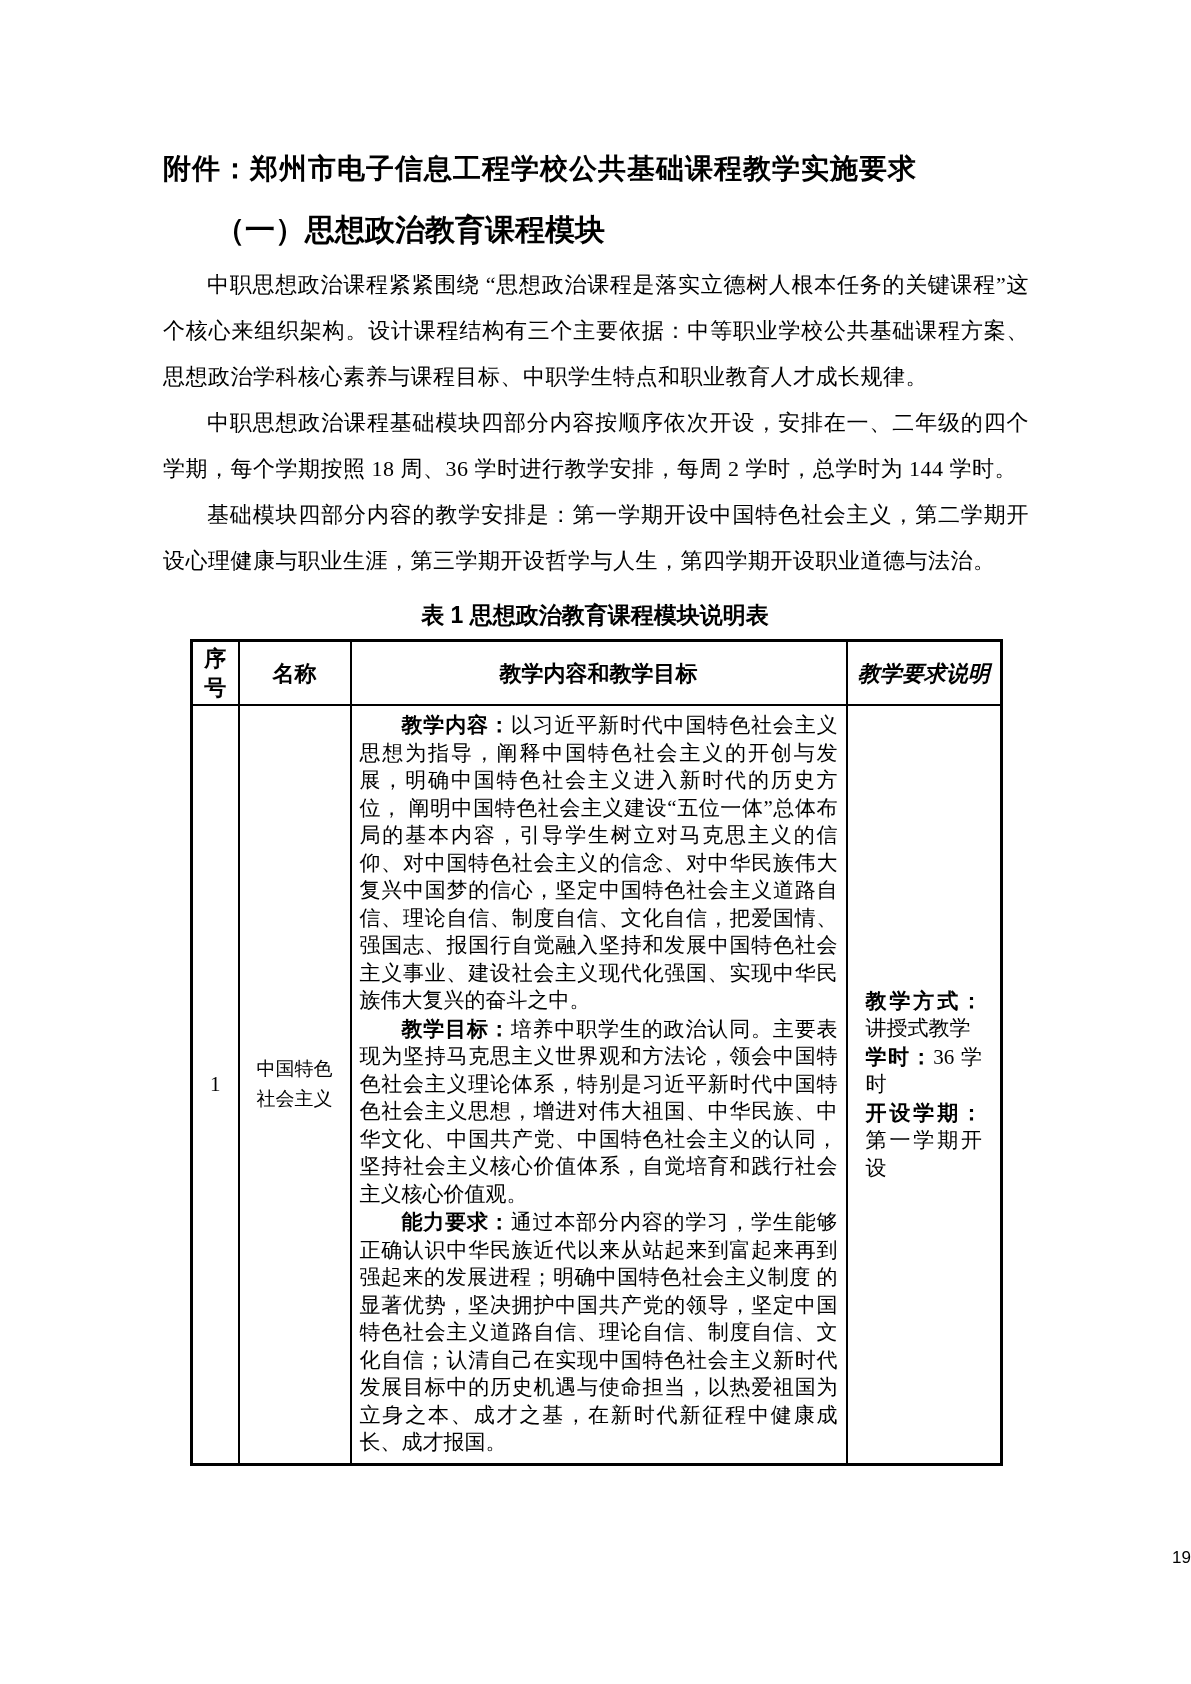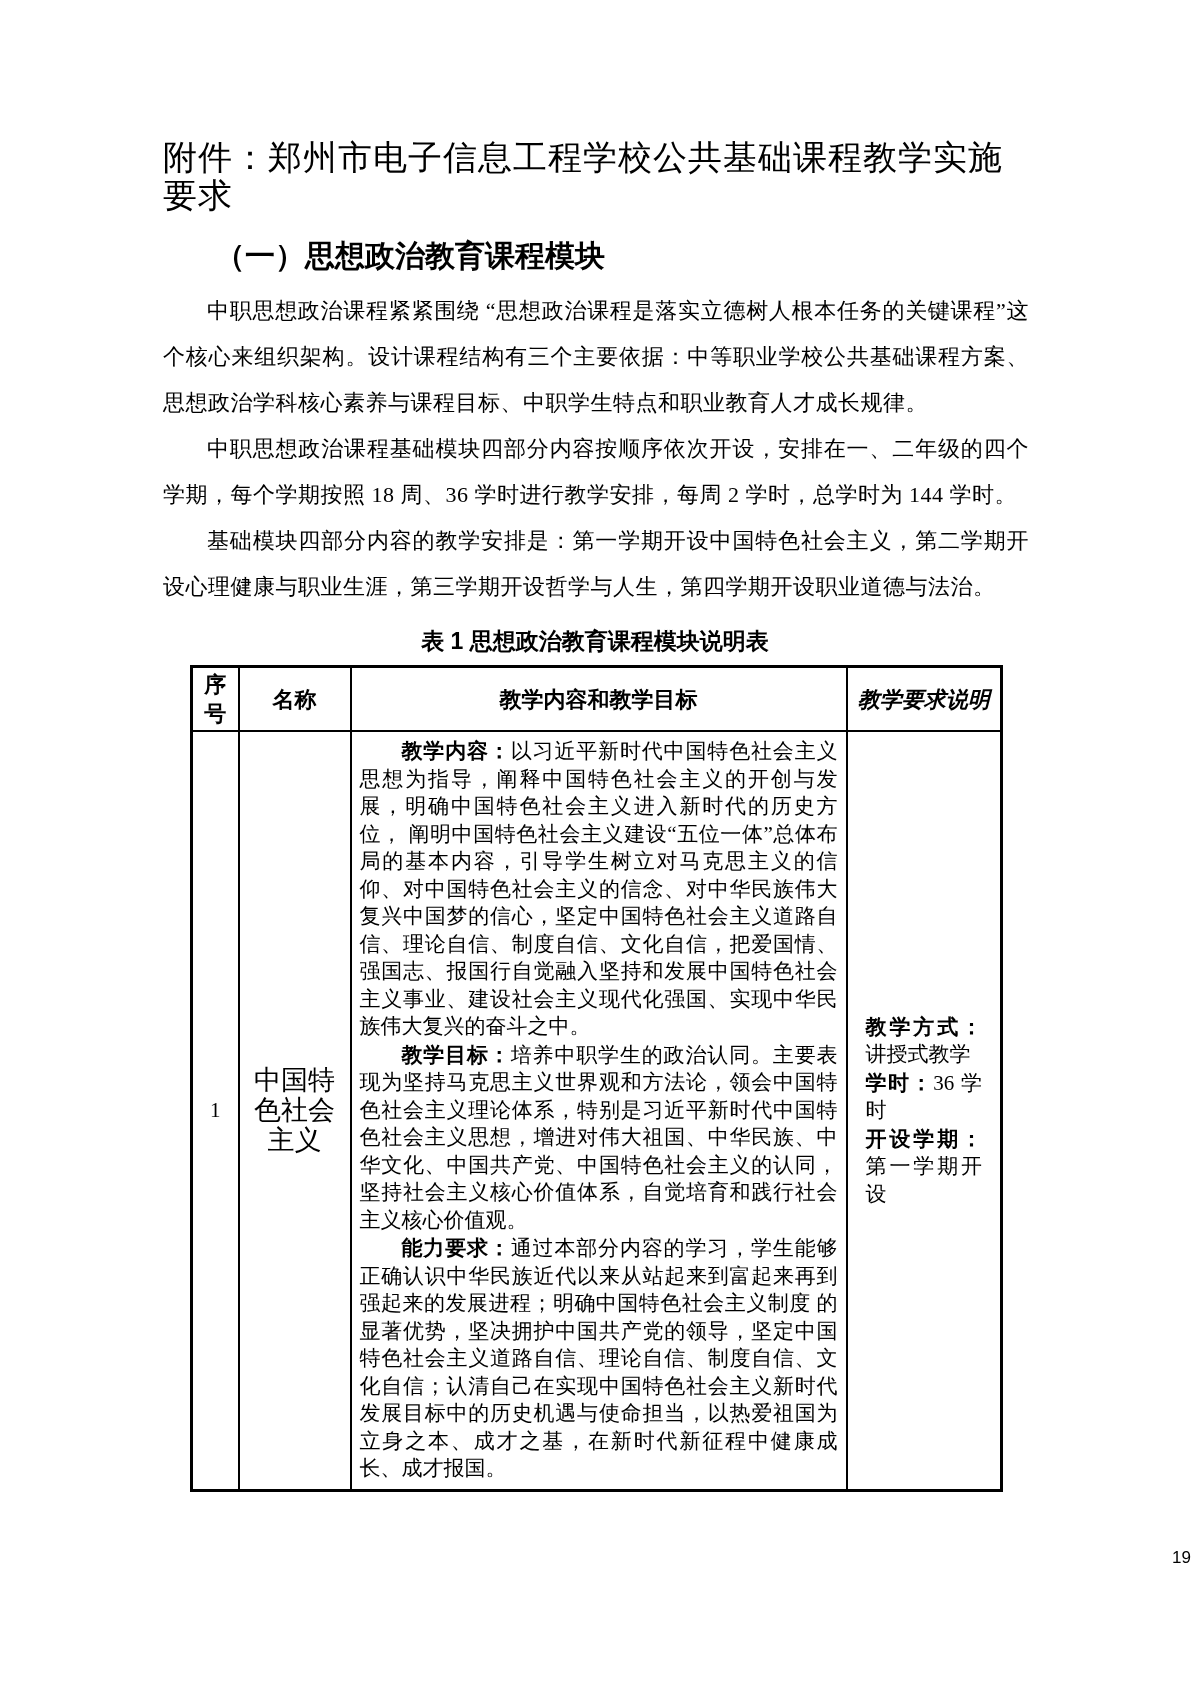--- a/index.html
+++ b/index.html
@@ -15,24 +15,25 @@
     overflow: hidden;
   }
   .content {
     position: absolute;
     left: 163px;
     top: 138px;
     width: 866px;
   }
   .doc-title {
     font-family: "Liberation Sans", sans-serif;
-    font-weight: normal;
-    font-size: 34px;
+    font-weight: bold;
+    font-size: 28px;
     line-height: 38px;
     letter-spacing: 1px;
+    margin-top: 12px;
   }
   .section-heading {
     font-family: Liberation Serif, serif;
     font-weight: bold;
     font-size: 30px;
     line-height: 32px;
     margin-top: 26px;
     padding-left: 52px;
   }
   .body-paras { margin-top: 16px; }
@@ -78,21 +79,21 @@
     padding: 2px 4px;
   }
   td.cell-no {
     text-align: center;
     vertical-align: middle;
     font-size: 21px;
   }
   td.cell-name {
     text-align: center;
     vertical-align: middle;
-    font-size: 27px;
+    font-size: 19px;
     line-height: 30px;
     padding: 2px 10px;
   }
   td.cell-main {
     vertical-align: top;
     padding: 5px 8px 6px 8px;
   }
   .cell-para {
     font-size: 21px;
     line-height: 27.5px;

